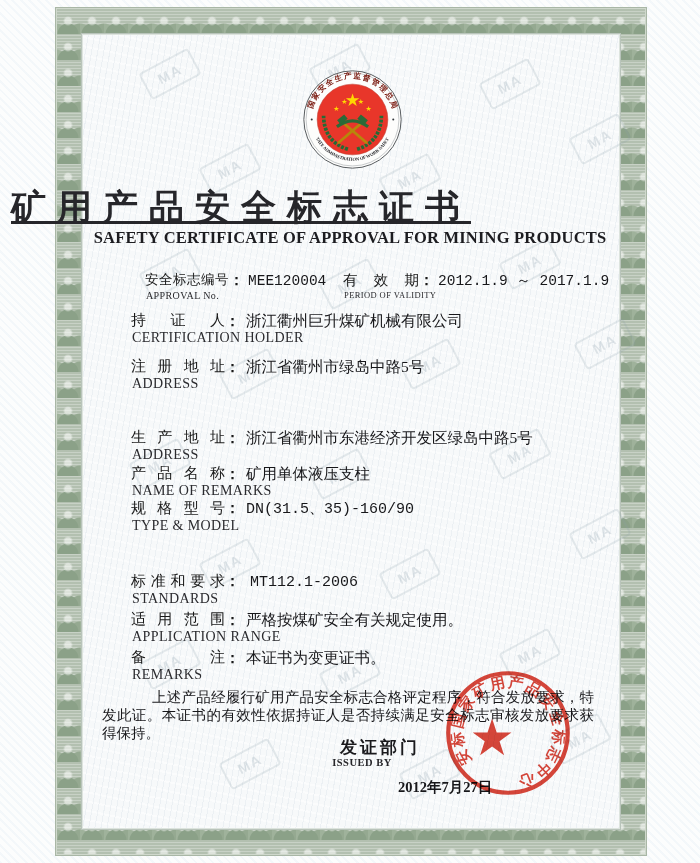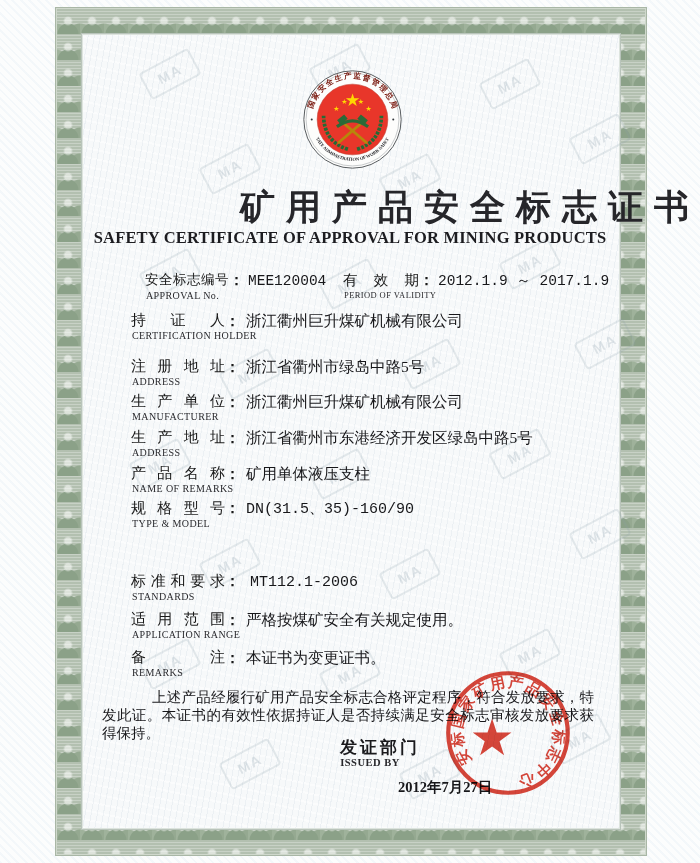--- a/index.html
+++ b/index.html
@@ -31,42 +31,42 @@
       repeating-linear-gradient(12deg, rgba(255,255,255,.5) 0 2px, transparent 2px 9px),
       #f7f9fa;
     box-shadow:0 0 0 1px #b9c4bb, inset 0 0 0 1px #dde4de;}
   
   .wm{position:absolute;width:52px;height:26px;border:2px solid rgba(140,158,172,.20);
     border-radius:4px;color:rgba(140,158,172,.25);font:700 14px "Liberation Sans",sans-serif;
     display:flex;align-items:center;justify-content:center;transform:rotate(-28deg);
     letter-spacing:2px;}
   
   .abs{position:absolute;}
-  .title-cn{left:0;width:700px;top:184px;text-align:right;
+  .title-cn{left:0;width:700px;top:184px;text-align:left;
     font-size:35px;font-weight:700;color:#26262a;letter-spacing:11px;text-indent:11px;
-    font-family:"Liberation Serif","DejaVu Serif",serif;}
+    font-family:"Liberation Serif","DejaVu Serif",serif;text-decoration:underline;}
   .title-en{left:0;width:700px;top:228px;text-align:center;
     font-size:16.5px;font-weight:700;color:#1c1c20;letter-spacing:.2px;}
   .cn-label{display:inline-block;width:94px;font-weight:400;font-size:15px;color:#191919;
     text-align:justify;text-align-last:justify;text-justify:distribute;vertical-align:top;}
   .colon{font-weight:700;font-size:15px;color:#191919;}
   .value{font-size:15.5px;color:#17171a;margin-left:2px;}
   .mono{font-family:"Liberation Mono","DejaVu Sans Mono",monospace;font-size:14.5px;color:#17171a;}
-  .en-label{position:absolute;left:1px;top:19px;font-size:10px;letter-spacing:.4px;
+  .en-label{position:absolute;left:1px;top:19px;font-size:14px;letter-spacing:.4px;
     color:#2a2a2e;white-space:nowrap;}
   .field-row{position:absolute;left:131px;white-space:nowrap;}
   .hdr-left{position:absolute;left:145px;top:271px;white-space:nowrap;}
   .hdr-left .cn-label{width:auto;font-size:13.5px;letter-spacing:.5px;}
   .hdr-right{position:absolute;left:343px;top:271px;white-space:nowrap;}
   .hdr-right .cn-label{width:76px;font-size:14.5px;}
   .hdr-right .en-label{font-size:8.5px;}
   .decl{left:102px;top:688px;width:492px;font-size:14.5px;line-height:18px;
     color:#17171a;text-align:justify;text-indent:50px;}
   .issuer-cn{left:340px;top:736px;font-size:17px;font-weight:700;color:#1a1a1d;letter-spacing:3px;}
-  .issuer-en{left:328px;top:757px;width:84px;text-align:center;font-size:10.5px;
+  .issuer-en{left:320px;top:757px;width:84px;text-align:center;font-size:10.5px;
     font-weight:700;color:#26262a;letter-spacing:.5px;}
   .issue-date{left:398px;top:778px;font-size:14.5px;font-weight:600;color:#17171a;}
   .emblem{left:302px;top:69px;width:101px;height:101px;}
   .seal{left:438px;top:663px;width:140px;height:140px;mix-blend-mode:multiply;opacity:.93;}
 </style>
 </head>
 <body>
 
 <div class="page">
 
@@ -150,25 +150,20 @@
   <div class="field-row" style="top:311px">
     <span class="cn-label">持证人</span><span class="colon">：</span>
     <span class="value">浙江衢州巨升煤矿机械有限公司</span>
     <div class="en-label">CERTIFICATION HOLDER</div>
   </div>
   <div class="field-row" style="top:357px">
     <span class="cn-label">注册地址</span><span class="colon">：</span>
     <span class="value">浙江省衢州市绿岛中路5号</span>
     <div class="en-label">ADDRESS</div>
   </div>
-  <div class="field-row" style="top:392px">
-    <span class="cn-label">生产单位</span><span class="colon">：</span>
-    <span class="value">浙江衢州巨升煤矿机械有限公司</span>
-    <div class="en-label">MANUFACTURER</div>
-  </div>
   <div class="field-row" style="top:428px">
     <span class="cn-label">生产地址</span><span class="colon">：</span>
     <span class="value">浙江省衢州市东港经济开发区绿岛中路5号</span>
     <div class="en-label">ADDRESS</div>
   </div>
   <div class="field-row" style="top:464px">
     <span class="cn-label">产品名称</span><span class="colon">：</span>
     <span class="value">矿用单体液压支柱</span>
     <div class="en-label">NAME OF REMARKS</div>
   </div>

